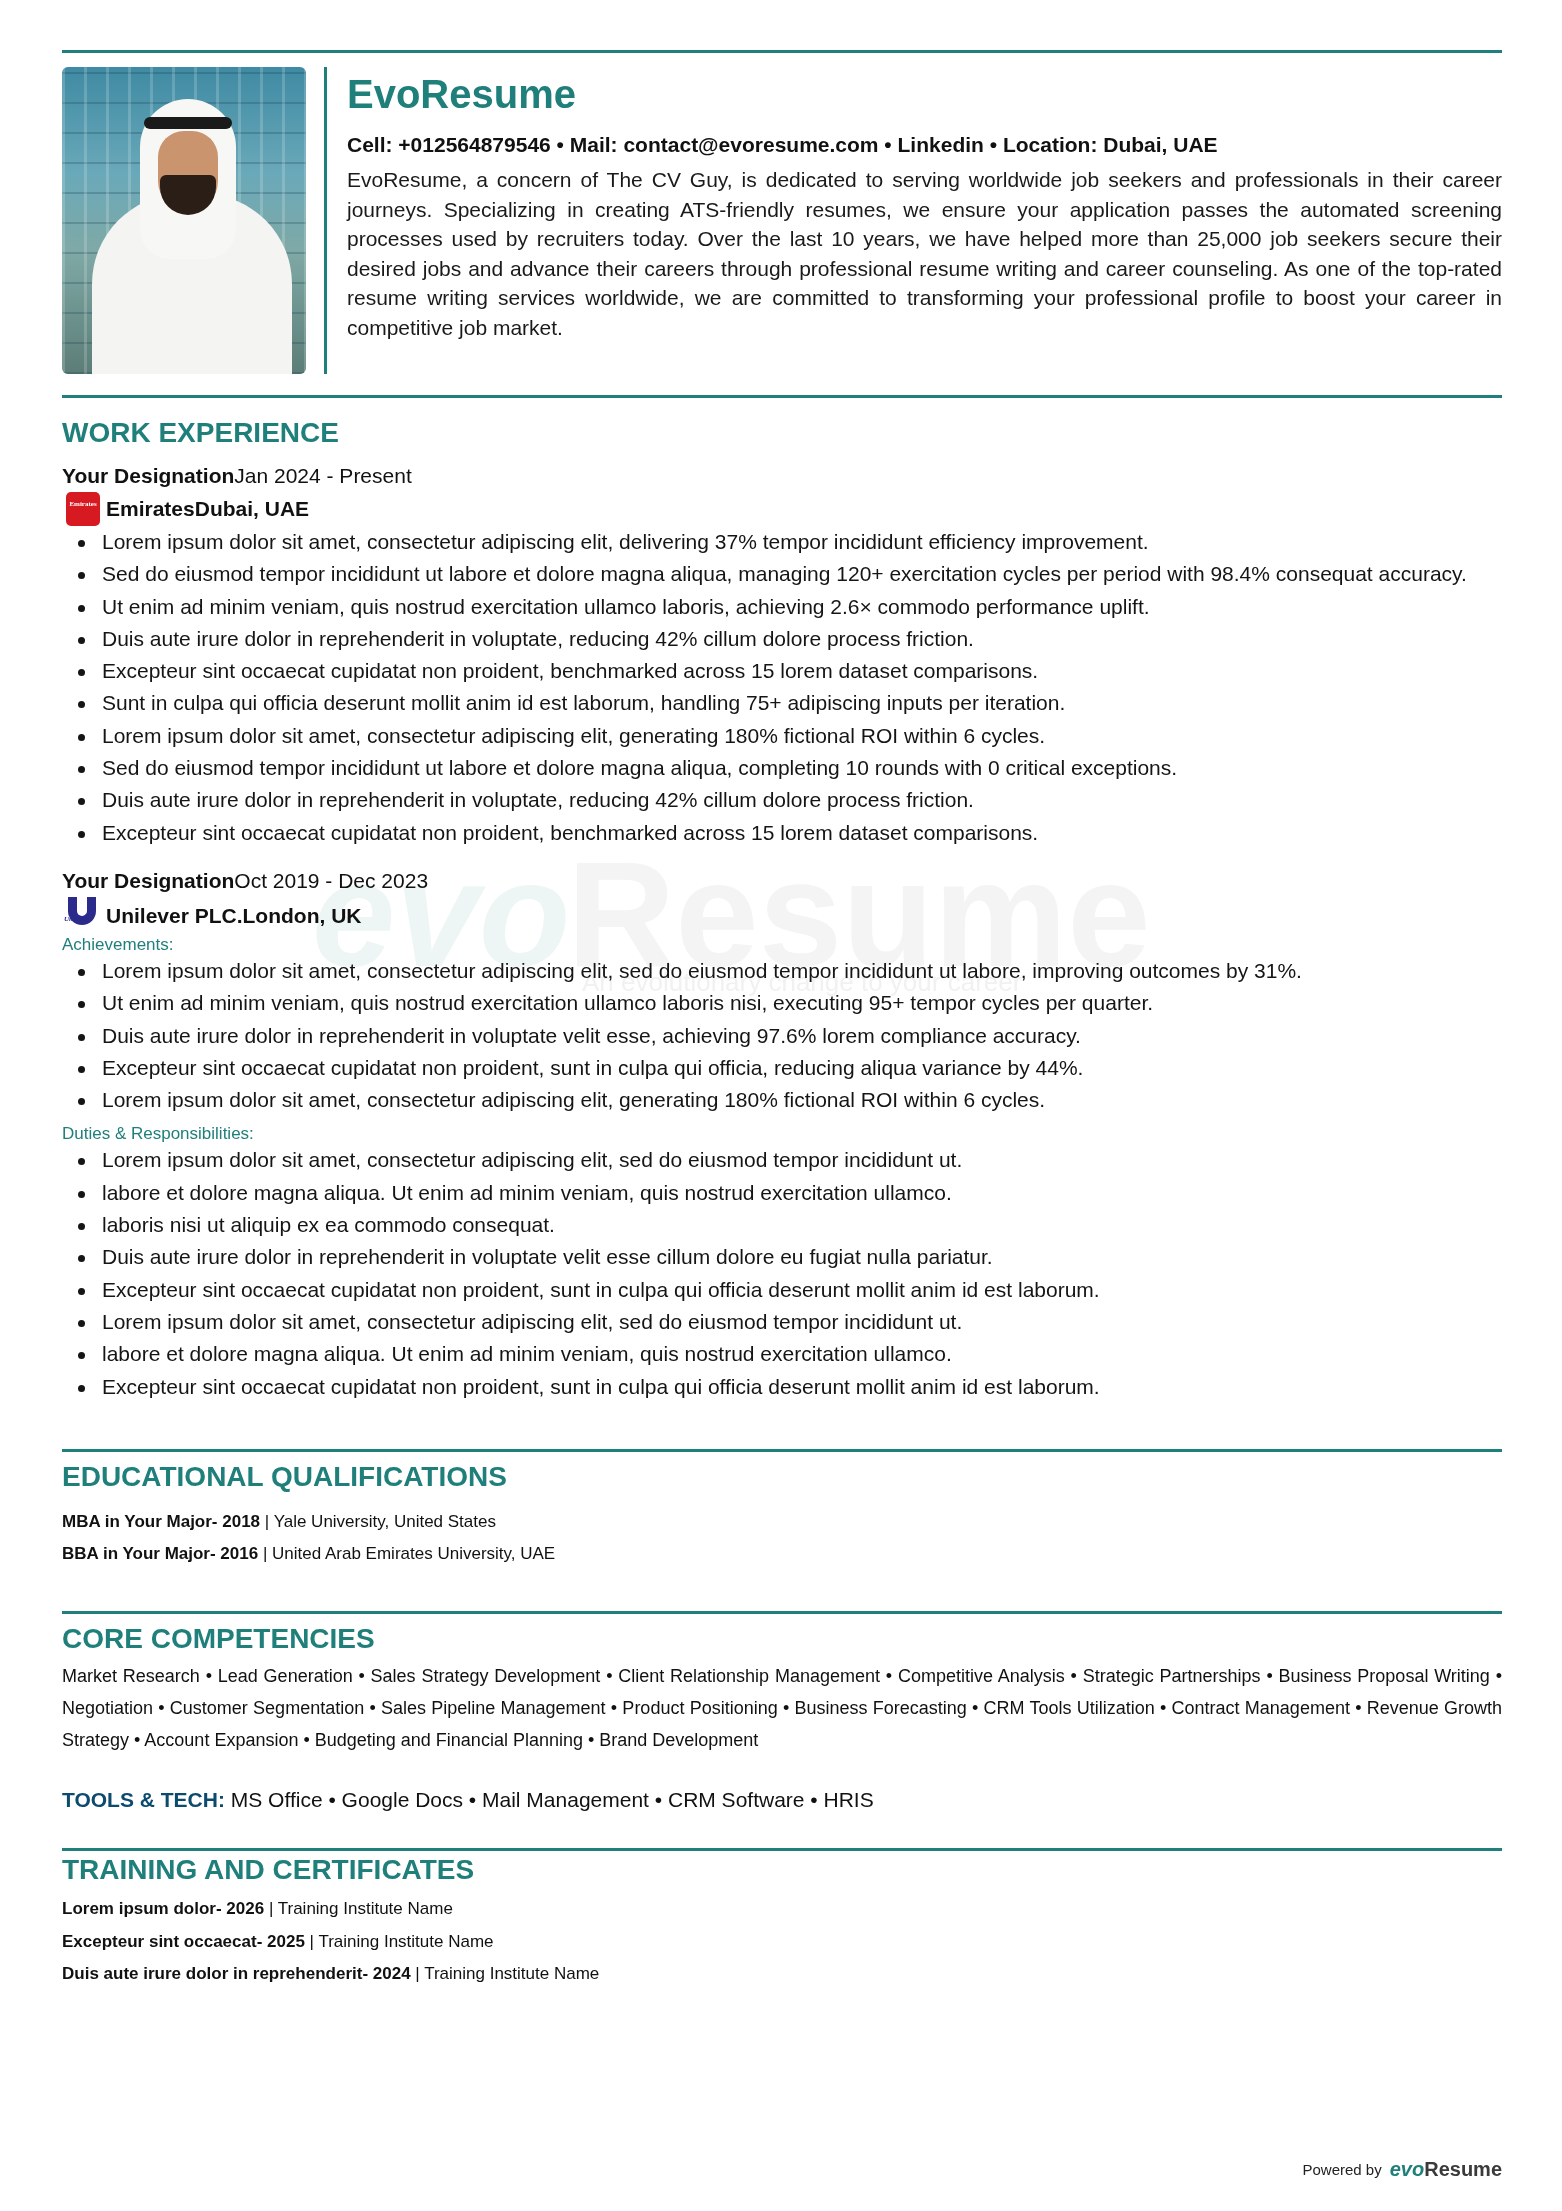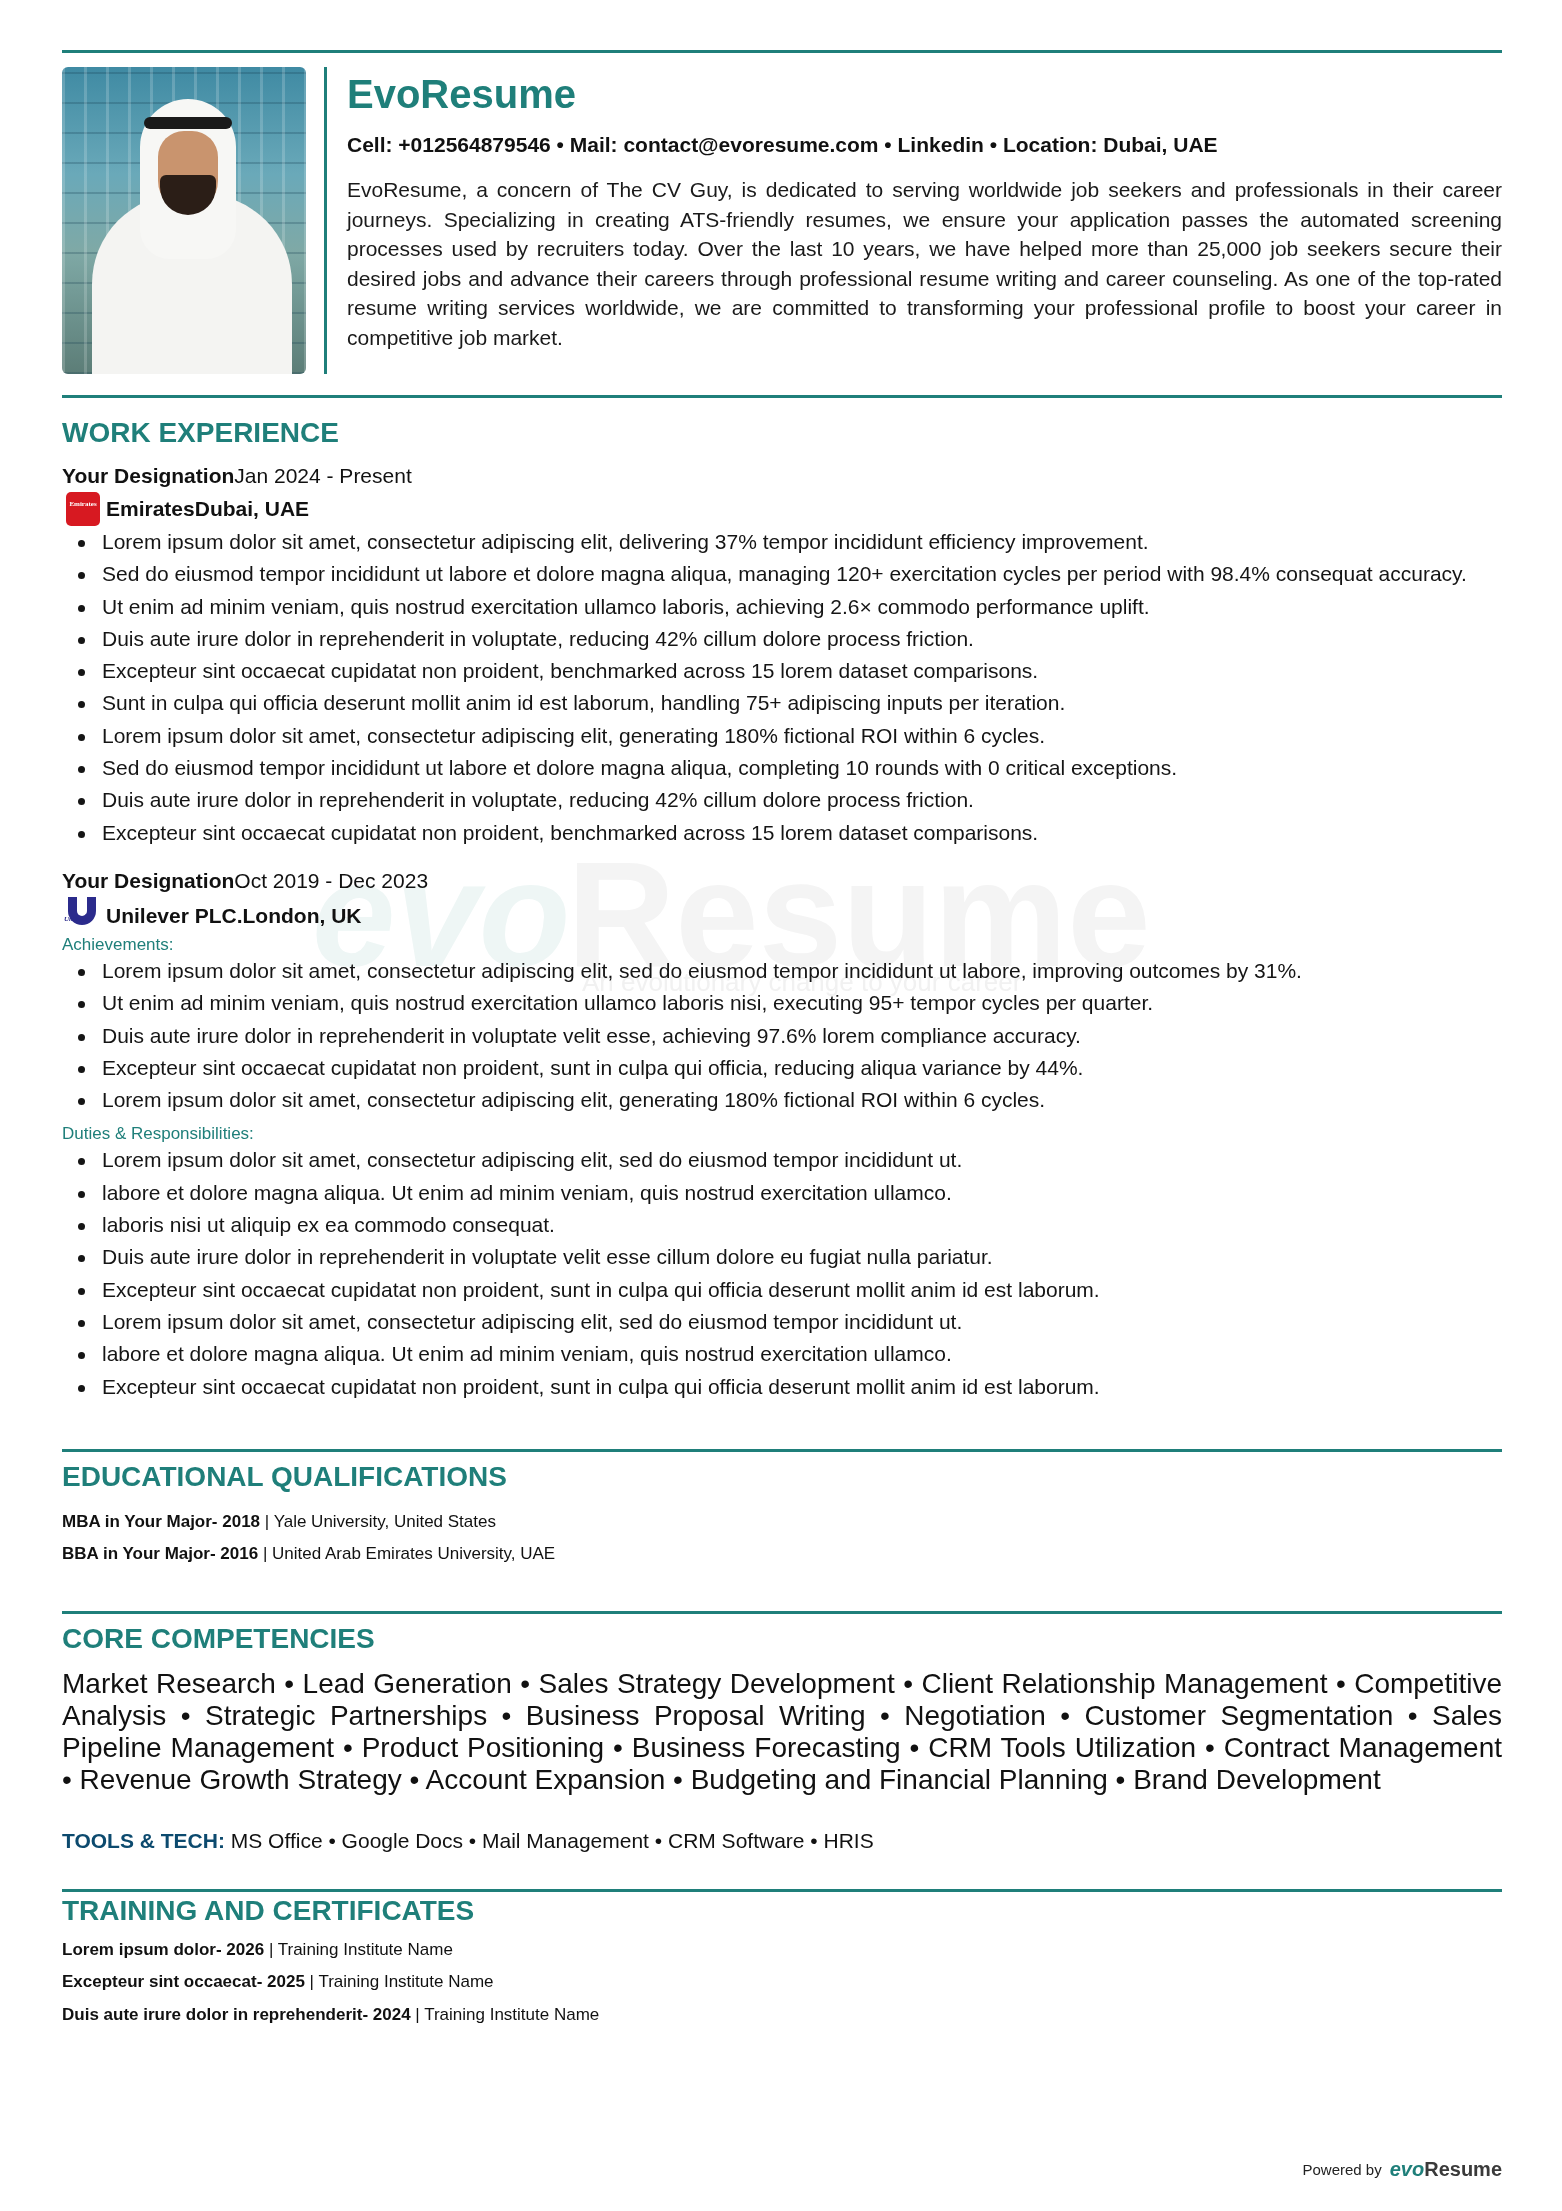--- a/index.html
+++ b/index.html
@@ -94,21 +94,21 @@
   .contact {
     font-weight: bold;
     font-size: 21px;
     margin-top: 14px;
     line-height: 28px;
   }
   .summary {
     font-size: 21px;
     line-height: 29.5px;
     text-align: justify;
-    margin-top: 16px;
+    margin-top: 6px;
     color: #1a1a1a;
   }
   .header-rule { margin-top: 18px; }
 
   
   .section-title {
     color: #1f7f7a;
     font-weight: bold;
     font-size: 28px;
     line-height: 34px;
@@ -211,24 +211,24 @@
     font-size: 26px; color: #f1f1f1;
   }
   .job > *:not(.watermark) { position: relative; z-index: 1; }
 
   .edu-line, .cert-line {
     font-size: 17px;
     line-height: 32.5px;
   }
   .edu-line b, .cert-line b { font-weight: bold; }
   .competencies {
-    font-size: 28px;
+    font-size: 18px;
     line-height: 32.2px;
     text-align: justify;
-    margin-top: 12px;
+    margin-top: 4px;
   }
   .tools {
     font-size: 21px;
     line-height: 32px;
     margin-top: 28px;
   }
   .tools .label { color: #0c4a6e; font-weight: bold; }
   .footer {
     position: absolute;
     right: 60px;

